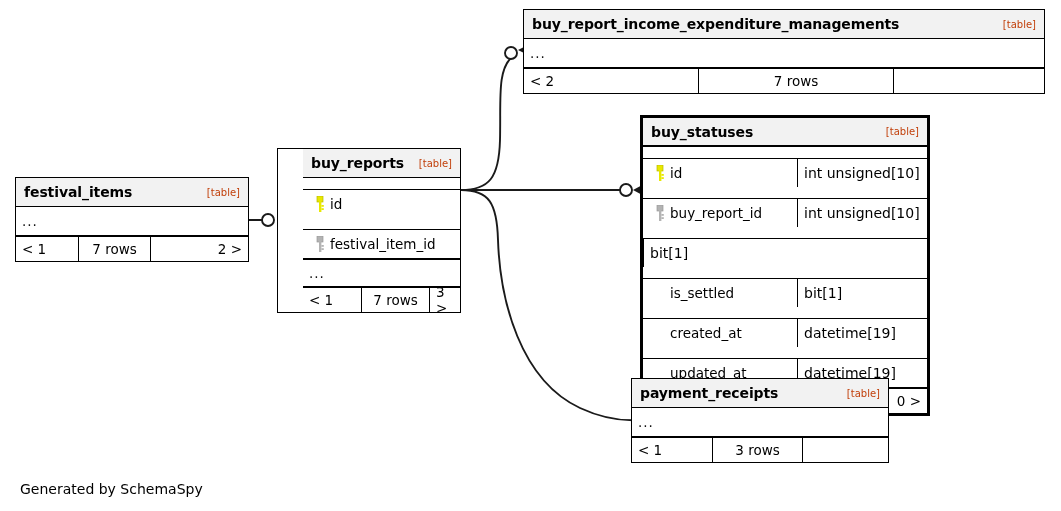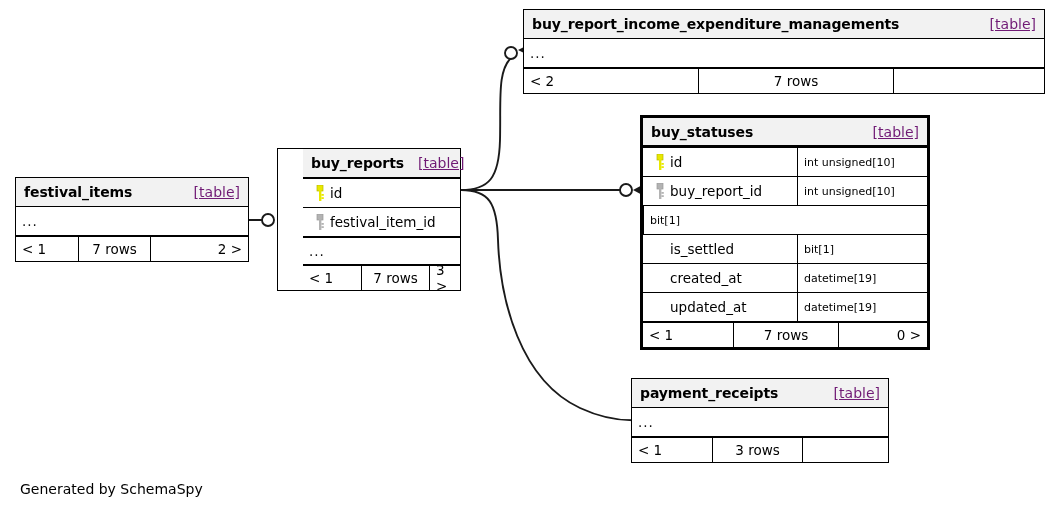--- a/index.html
+++ b/index.html
@@ -52,48 +52,48 @@
   .emphasis .tbl-header {
     border-bottom: 2px solid #000000;
   }
   .tbl-name {
     font-weight: bold;
     font-size: 14px;
     letter-spacing: -0.1px;
     white-space: nowrap;
   }
   .tbl-kind {
-    font-size: 14px;
-    color: #701a75;
+    font-size: 10px;
+    color: #c2410c;
     margin-left: 14px;
     white-space: nowrap;
-    text-decoration: underline;
   }
   .col-row {
     display: flex;
     align-items: stretch;
     border-top: 1px solid #000000;
     height: 29px;
     box-sizing: border-box;
+    margin-top: 11px;
   }
   .col-row:first-of-type { border-top: none; }
   .col-name {
     display: flex;
     align-items: center;
     padding-left: 7px;
     font-size: 13.5px;
     box-sizing: border-box;
     flex: 1 1 auto;
     white-space: nowrap;
   }
   .col-type {
     display: flex;
     align-items: center;
     padding-left: 6px;
-    font-size: 11px;
+    font-size: 14px;
     border-left: 1px solid #000000;
     box-sizing: border-box;
     white-space: nowrap;
   }
   .key-slot {
     width: 20px;
     min-width: 20px;
     display: flex;
     align-items: center;
     justify-content: center;

